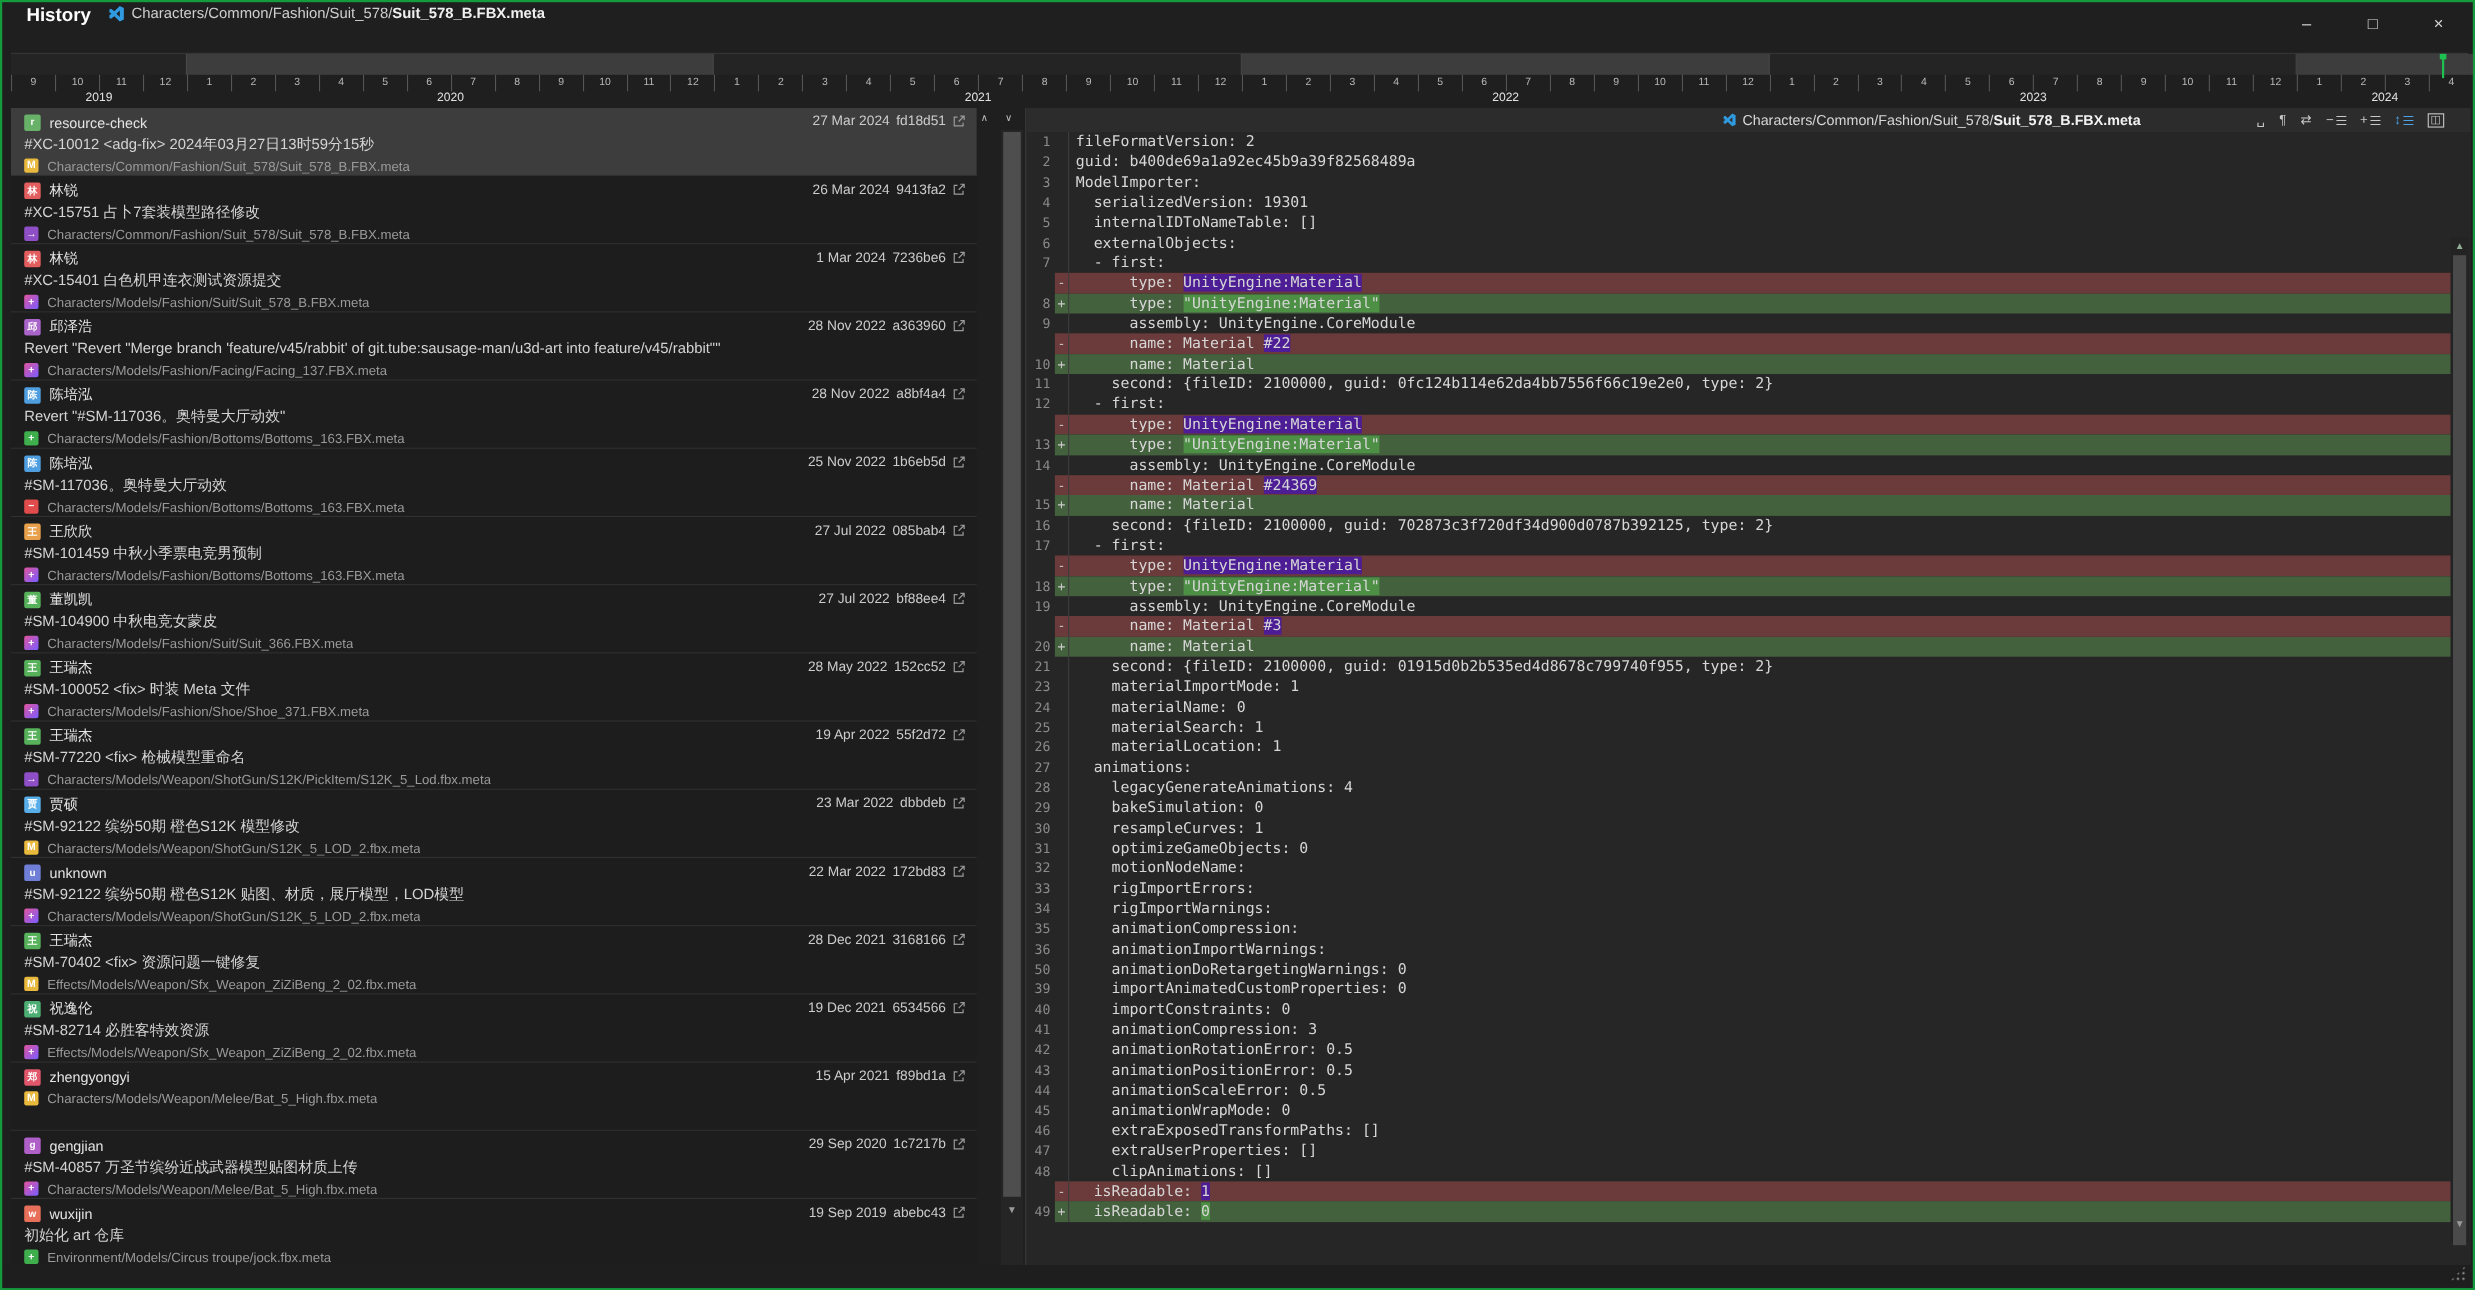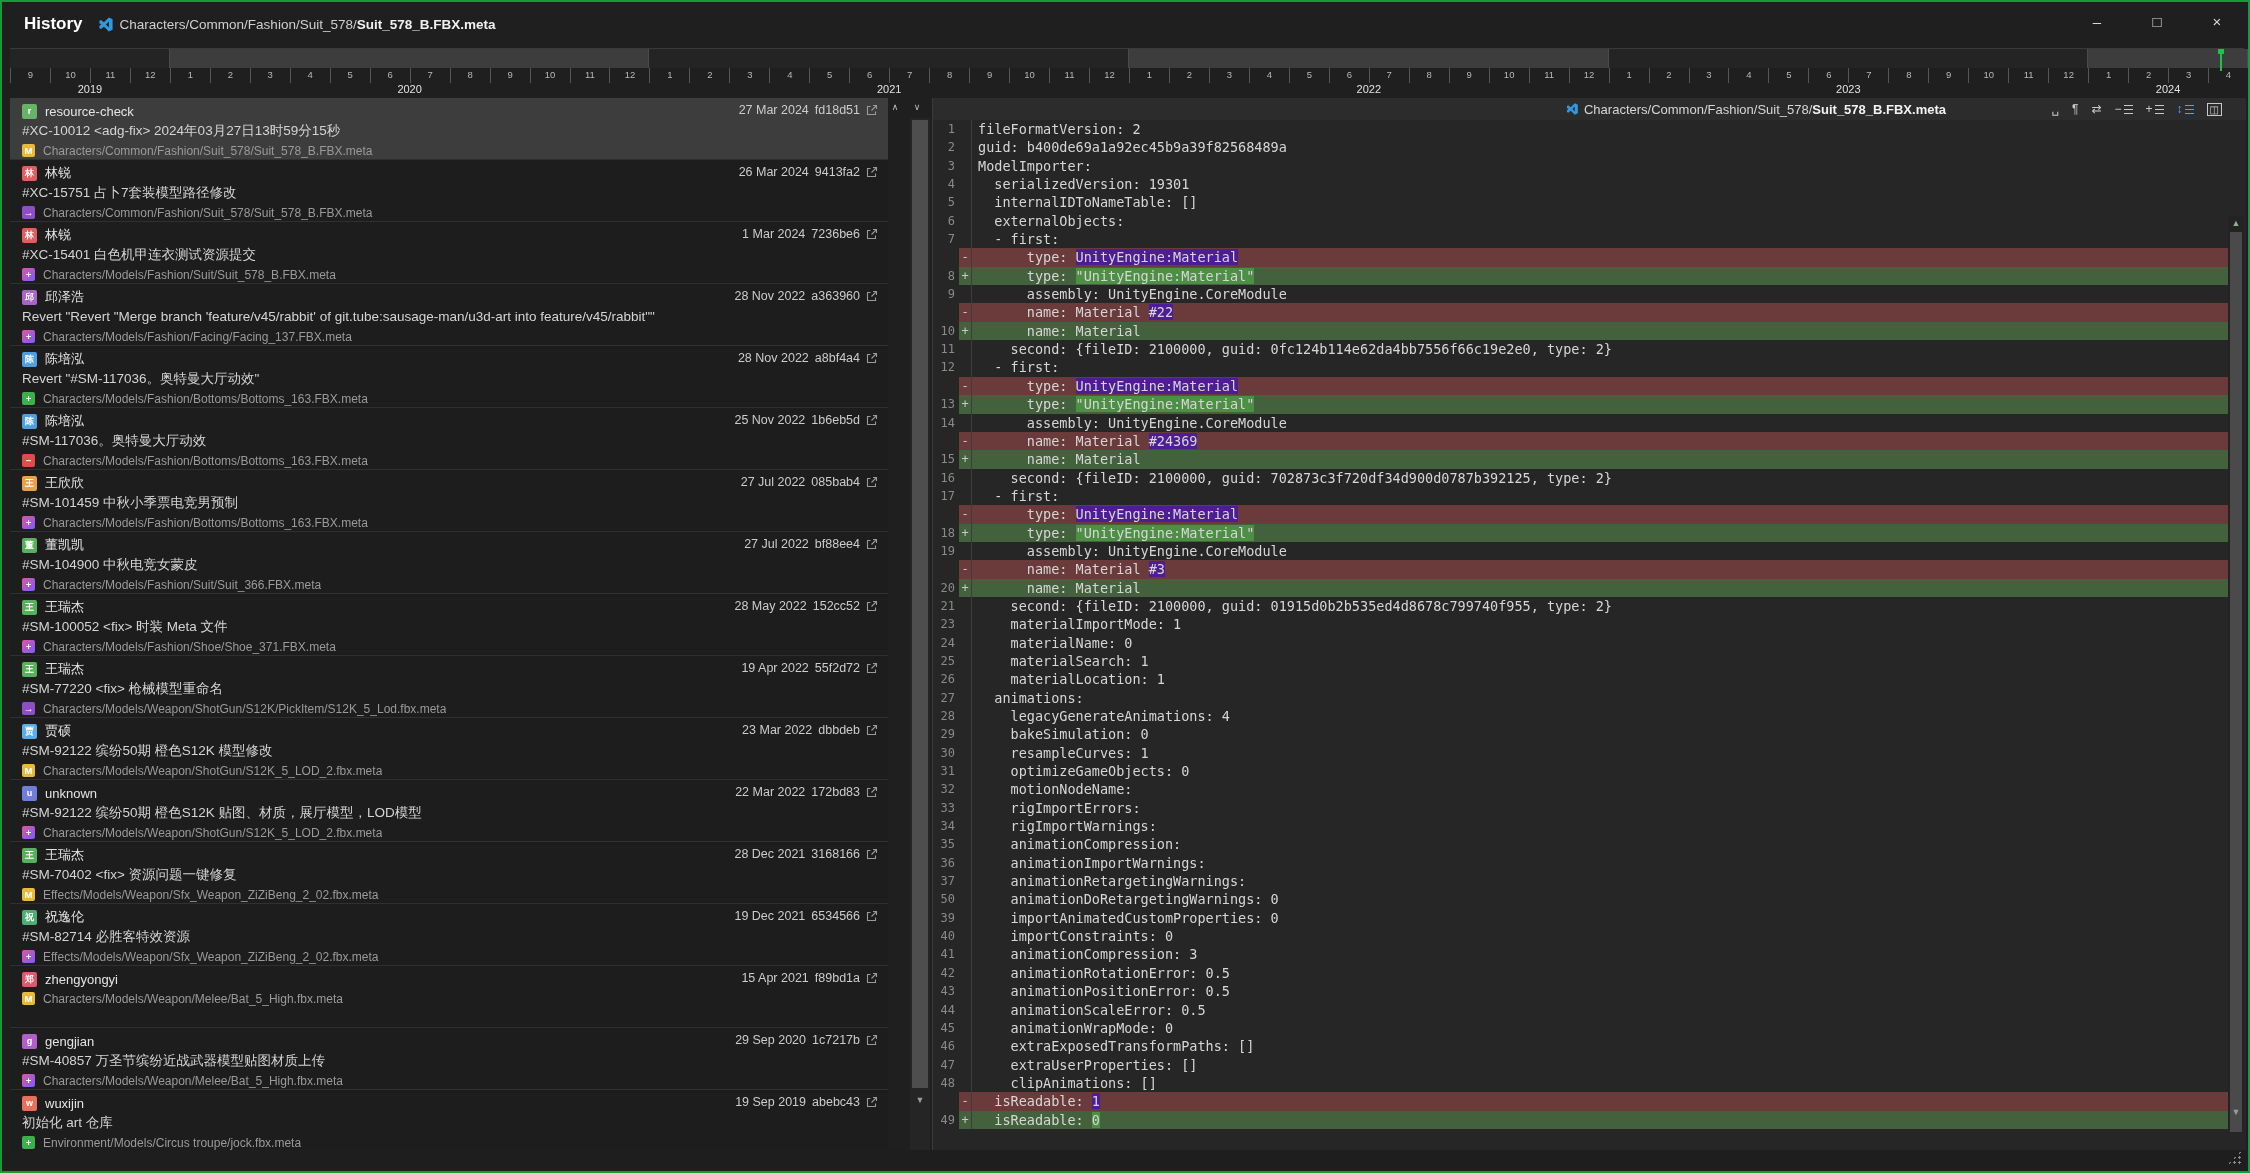--- a/index.html
+++ b/index.html
@@ -5,21 +5,21 @@
   * { margin:0; padding:0; box-sizing:border-box; }
   html,body { width:2250px; height:1173px; overflow:hidden; }
   body {
     background:#1f1f1f;
     border:2px solid #149c3c;
     font-family:"Liberation Sans", sans-serif;
     color:#d8d8d8;
     position:relative;
   }
   
-  .titlebar { position:absolute; left:2px; top:2px; right:2px; height:40px; display:flex; align-items:center; }
+  .titlebar { position:absolute; left:2px; top:2px; right:2px; height:40px; display:flex; align-items:flex-start; }
   .app-title { font-size:17px; font-weight:bold; color:#ffffff; margin-left:20px; }
   .crumb-icon { width:17px; height:17px; margin-left:14px; margin-right:6px; }
   .crumb { font-size:13.5px; color:#cfcfcf; }
   .crumb b { color:#f0f0f0; }
   .win-btns { position:absolute; right:14px; top:0; height:34px; display:flex; gap:30px; align-items:center; }
   .win-btn { width:30px; text-align:center; color:#d8d8d8; font-size:15px; cursor:default; }
   
   .timeline { position:absolute; left:8px; right:4px; top:44px; height:52px; }
   .tl-band { position:absolute; left:0; right:0; top:2px; height:20px; background:#242424; border-top:1px solid #3a3a3a; }
   .tl-seg { position:absolute; top:0; bottom:0; }
@@ -782,24 +782,20 @@
   <div class="drow ctx">
     <span class="dnum">35</span>
     <span class="dbody"><span class="dmark"></span><span class="dcode">    animationCompression: </span></span>
   </div>
 
   <div class="drow ctx">
     <span class="dnum">36</span>
     <span class="dbody"><span class="dmark"></span><span class="dcode">    animationImportWarnings: </span></span>
   </div>
 
-  <div class="drow ctx">
-    <span class="dnum">37</span>
-    <span class="dbody"><span class="dmark"></span><span class="dcode">    animationRetargetingWarnings: </span></span>
-  </div>
 
   <div class="drow ctx">
     <span class="dnum">50</span>
     <span class="dbody"><span class="dmark"></span><span class="dcode">    animationDoRetargetingWarnings: 0</span></span>
   </div>
 
   <div class="drow ctx">
     <span class="dnum">39</span>
     <span class="dbody"><span class="dmark"></span><span class="dcode">    importAnimatedCustomProperties: 0</span></span>
   </div>

